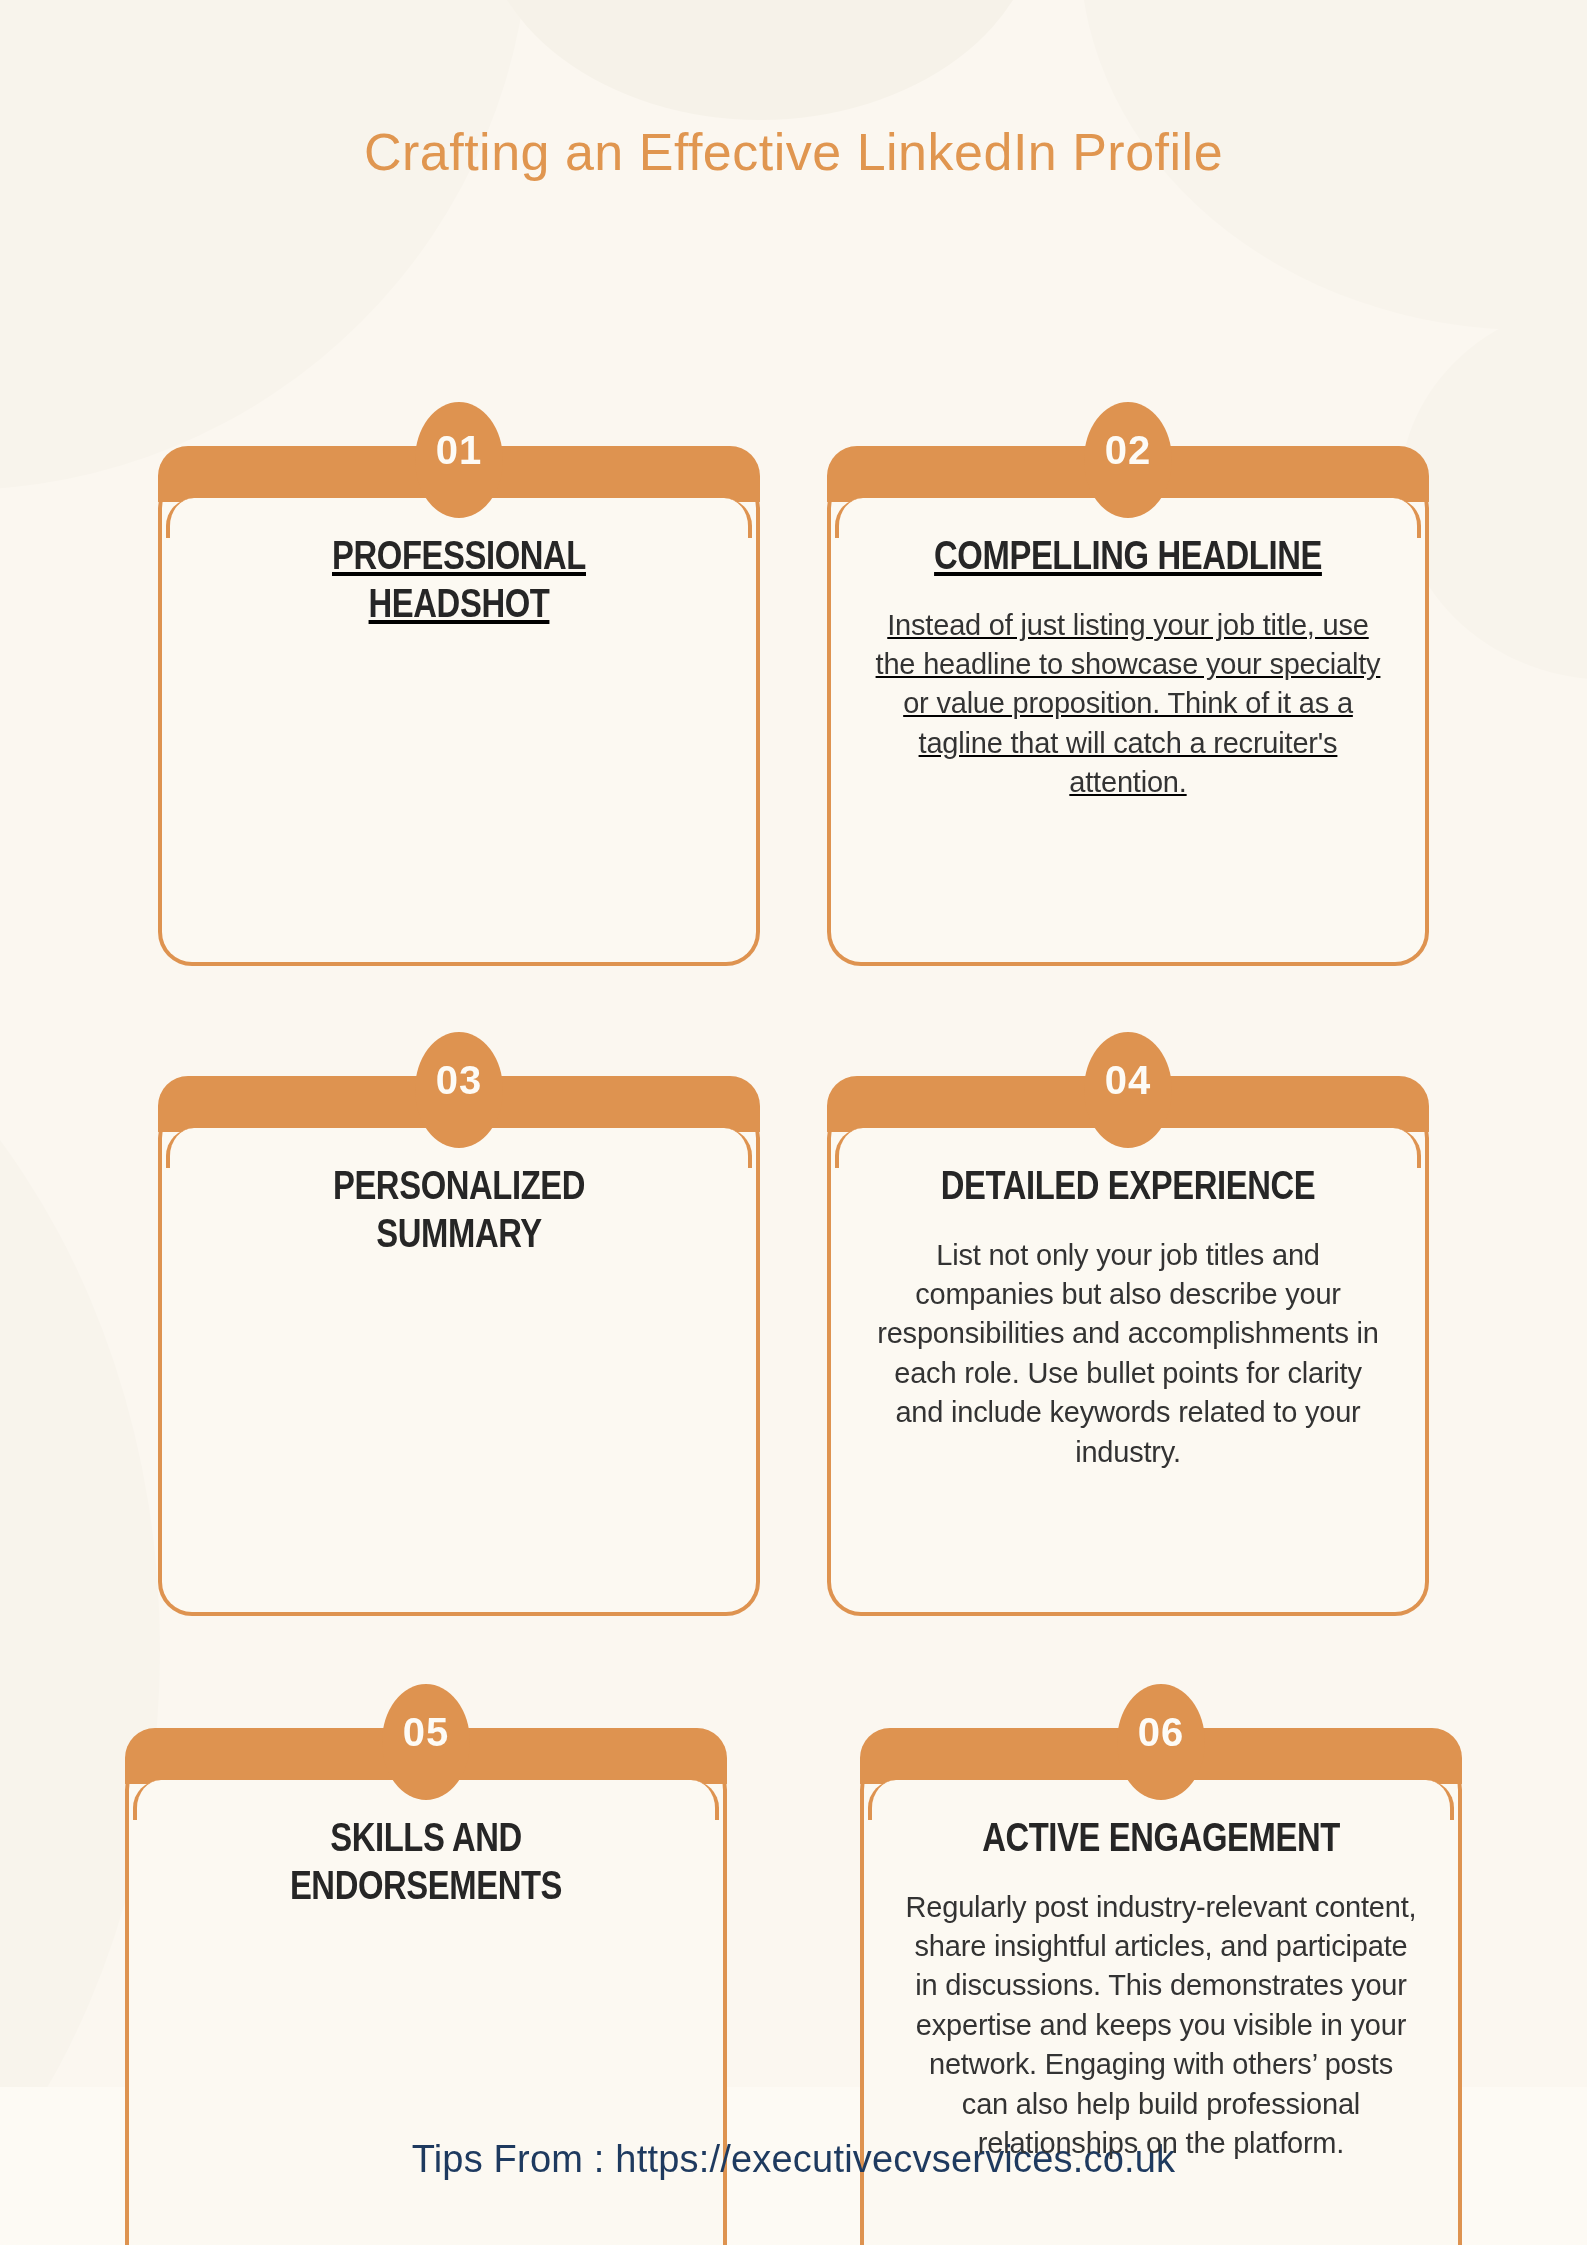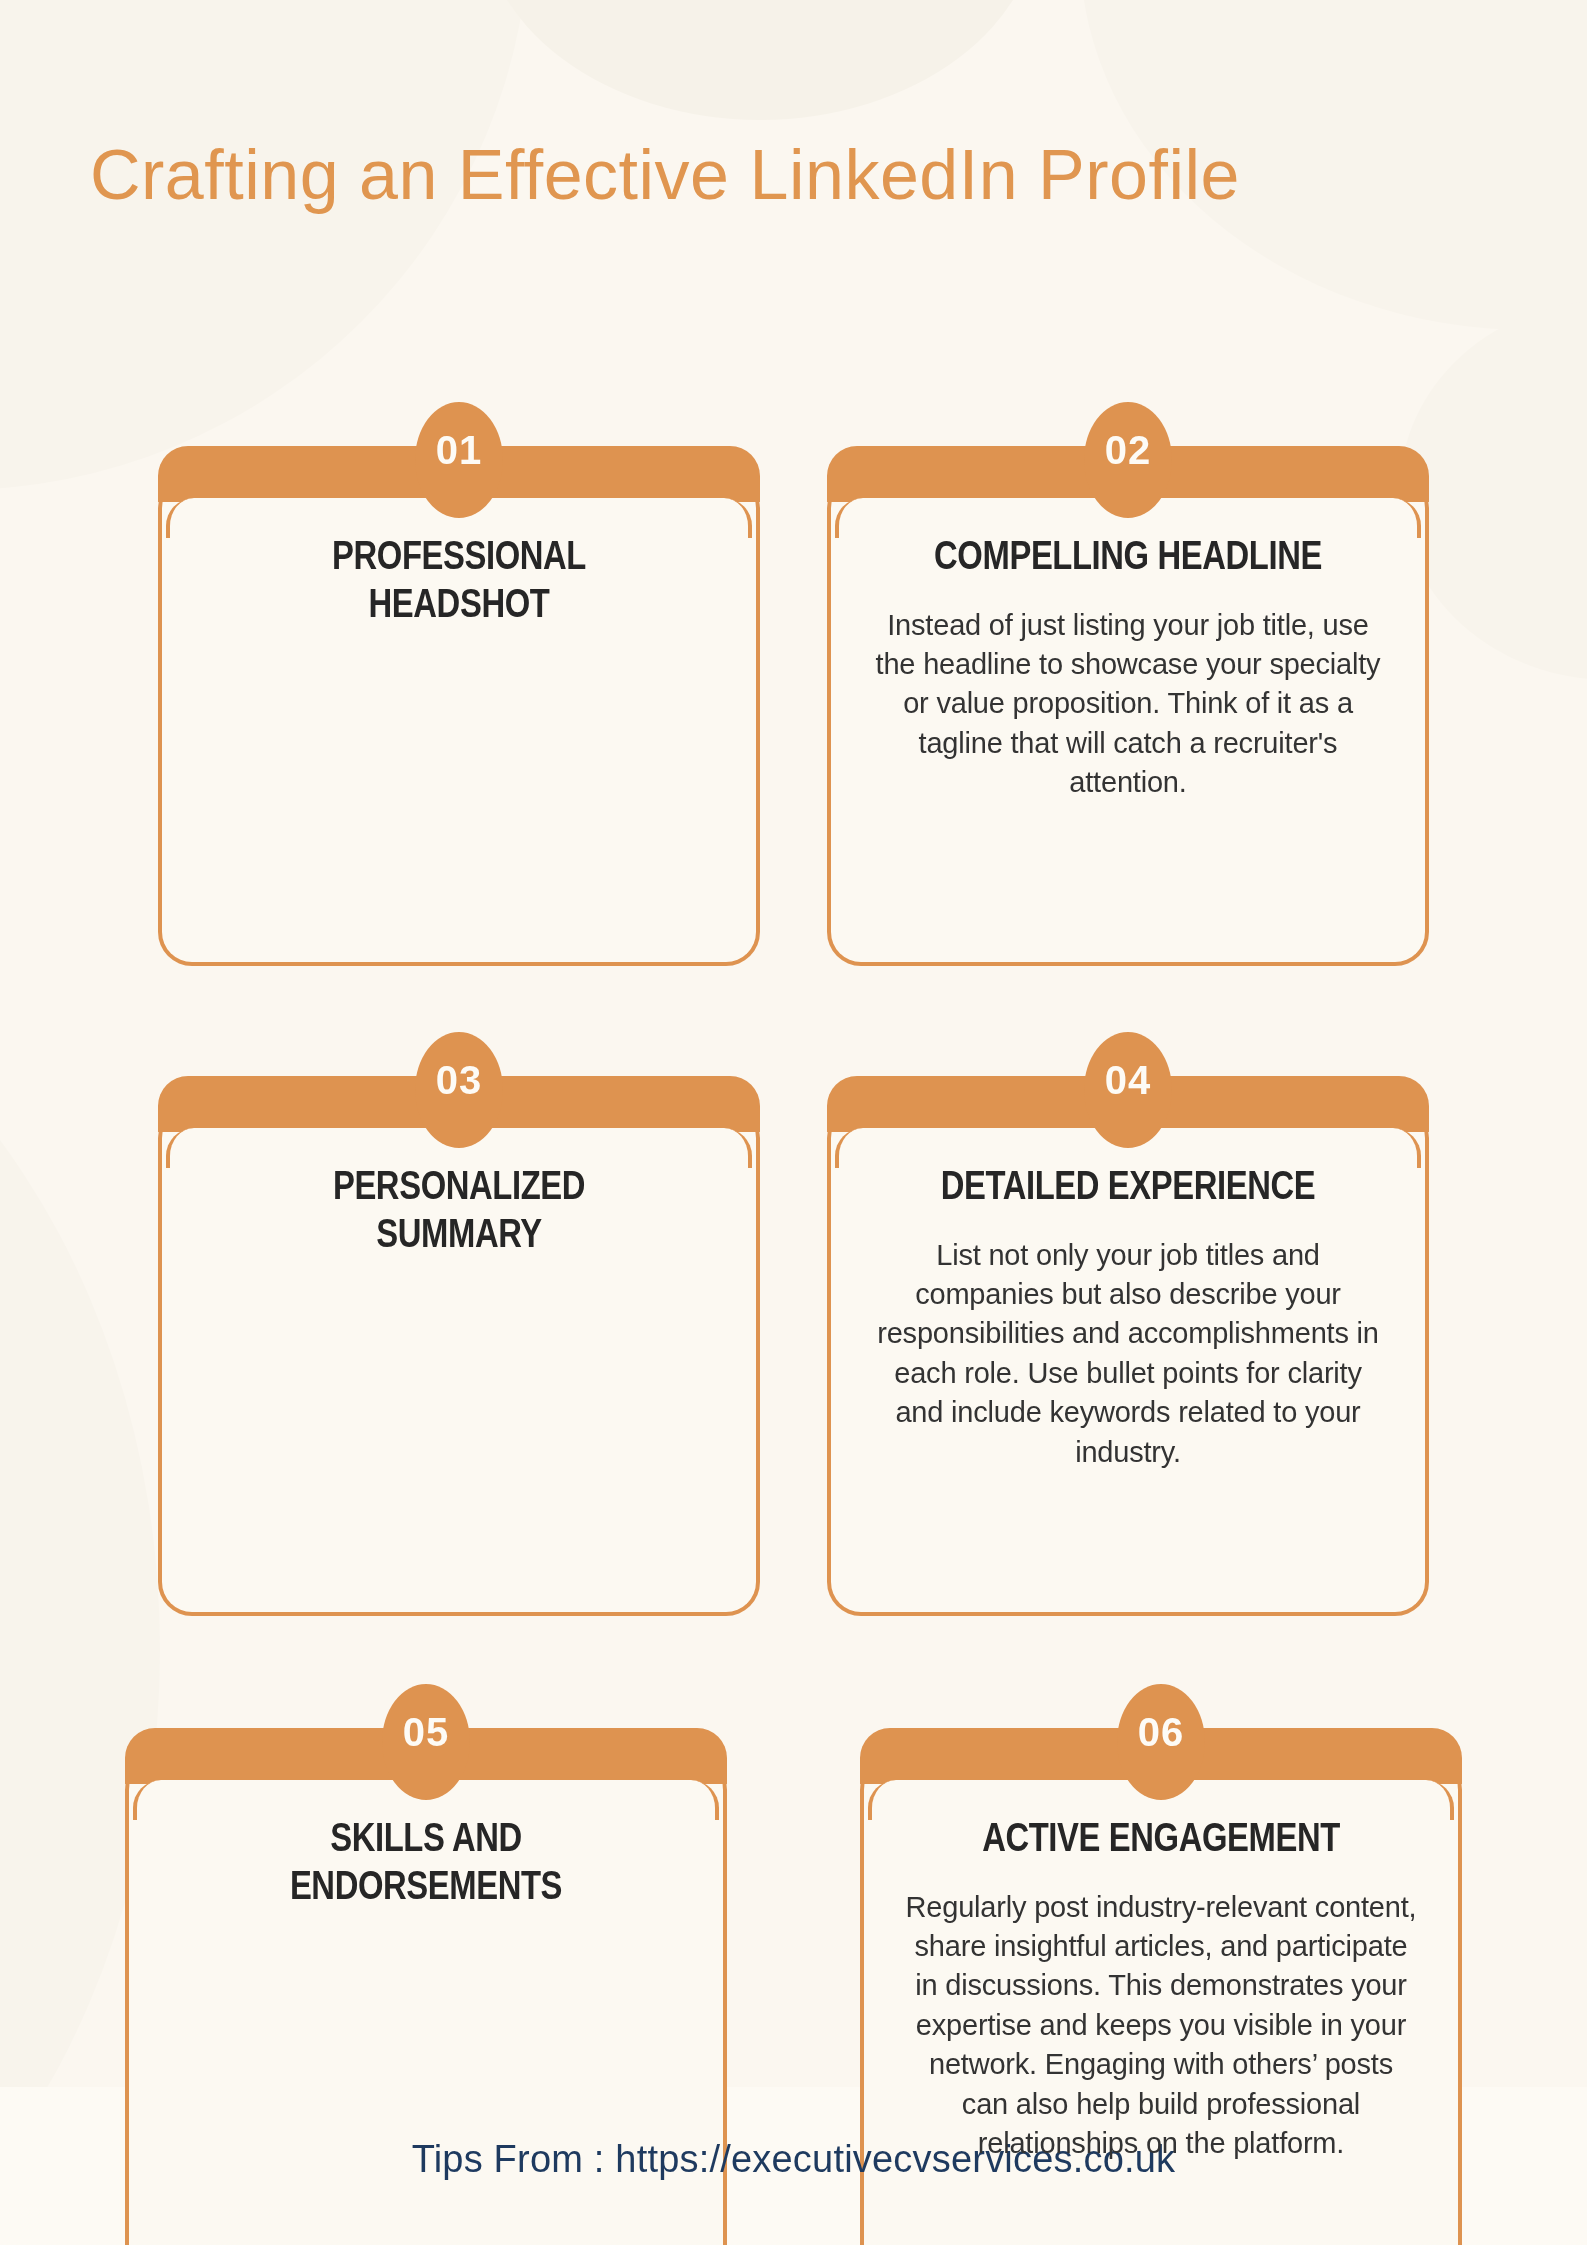--- a/index.html
+++ b/index.html
@@ -21,23 +21,23 @@
   .blob-left{ width:1200px; height:1500px; left:-1040px; top:900px; }
   .blob-bottom{position:absolute; left:0; right:0; top:2087px; bottom:0; background:#FDFAF4;}
   .blob-rt{ width:420px; height:380px; left:1400px; top:300px;}
 
   
   .page{position:relative; z-index:2; width:1587px; height:2245px;}
 
   
   .title{
     position:absolute; left:0; right:0; top:86px;
-    text-align:left;
+    text-align:center;
     color:#E09650;
-    font-size:70px;
+    font-size:52px;
     line-height:1.20;
     font-weight:300;
     letter-spacing:0.5px;
     padding:0 90px;
     box-sizing:border-box;
   }
 
   
   .grid{position:absolute; left:0; top:410px; width:1587px;}
   .row{position:relative; display:flex; justify-content:center; gap:67px;}
@@ -117,21 +117,21 @@
     text-align:center;
     color:#333333;
     font-size:29px;
     line-height:1.36;
     font-weight:300;
     margin:0;
     letter-spacing:-0.2px;
   }
 
   
-  .r1 .card{min-height:492px;}
+  .r1 .card{min-height:492px;text-decoration:underline;}
   .r2 .card{min-height:512px;}
   .r3 .card{min-height:598px;}
 
   .row-2{margin-top:74px;}
   .row-3{margin-top:76px;}
   .row-3 .card-wrap{margin:0 33px;}
 
   
   .footer{
     position:absolute;

